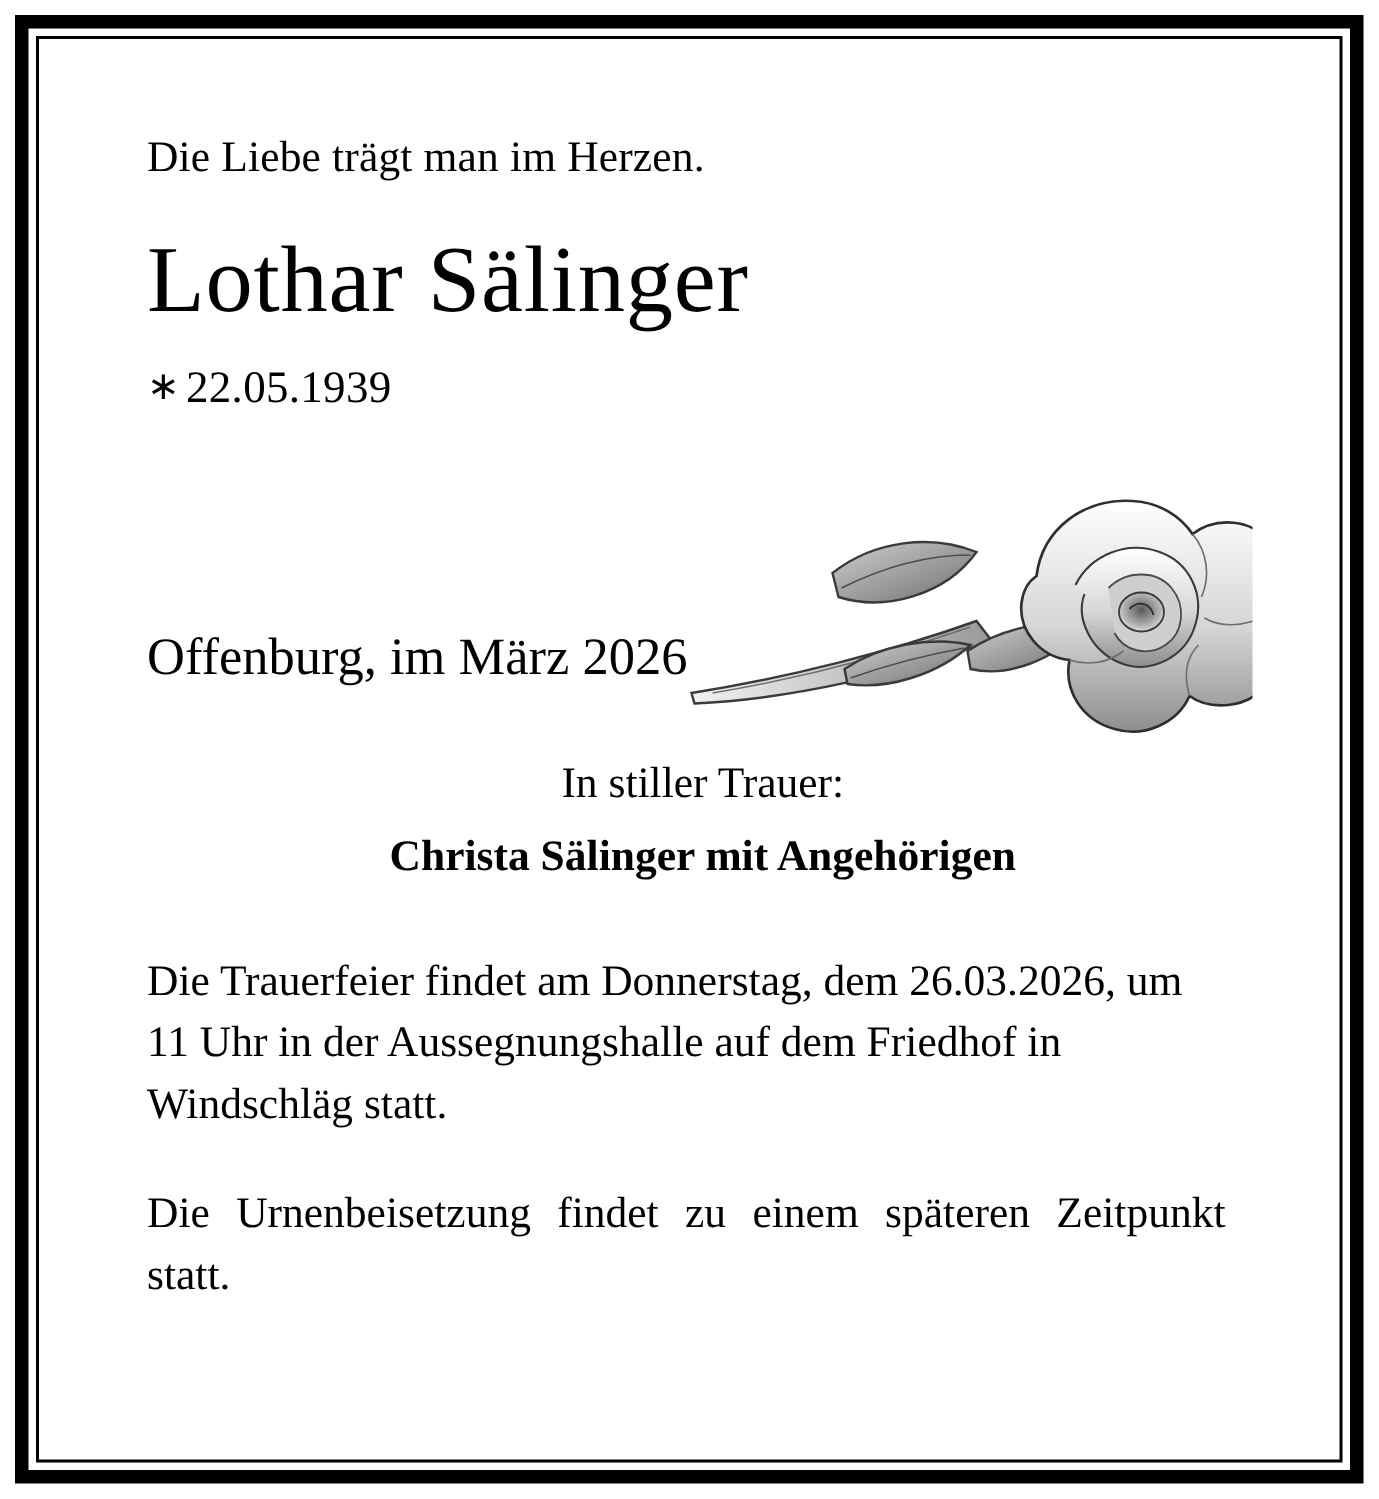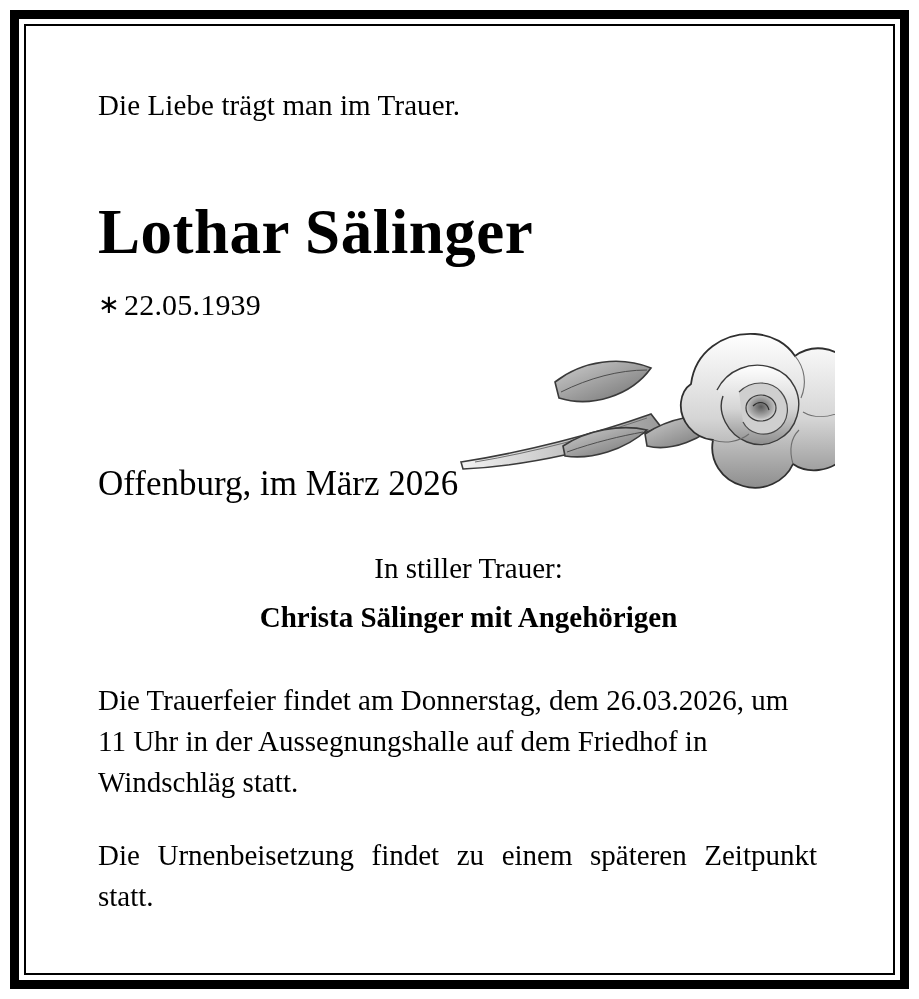--- a/index.html
+++ b/index.html
@@ -50,23 +50,23 @@
     padding: 62px 72px 0 72px;
   }
 
   .motto {
     font-size: 29px;
     line-height: 1.2;
     letter-spacing: 0.1px;
   }
 
   .name {
-    margin-top: 78px;
+    margin-top: 32px;
     font-size: 63px;
-    font-weight: bold;
+    font-weight: normal;
     letter-spacing: 0.5px;
     line-height: 1.0;
     white-space: pre;
   }
 
   .dates {
     margin-top: 24px;
     font-size: 30px;
     letter-spacing: 0.2px;
     display: flex;
@@ -131,21 +131,21 @@
   }
 </style>
 </head>
 <body>
 
 <div class="obituary">
   <div class="frame-outer">
     <div class="frame-inner">
       <div class="content">
 
-        <div class="motto">Die Liebe trägt man im Trauer.</div>
+        <div class="motto">Die Liebe trägt man im Herzen.</div>
 
         <div class="name">Lothar Sälinger</div>
 
         <div class="dates">
           <span class="birth">
             <span class="sym sym-star">∗</span><span>22.05.1939</span>
           </span>
         </div>
 
         <div class="place">Offenburg, im März 2026</div>

